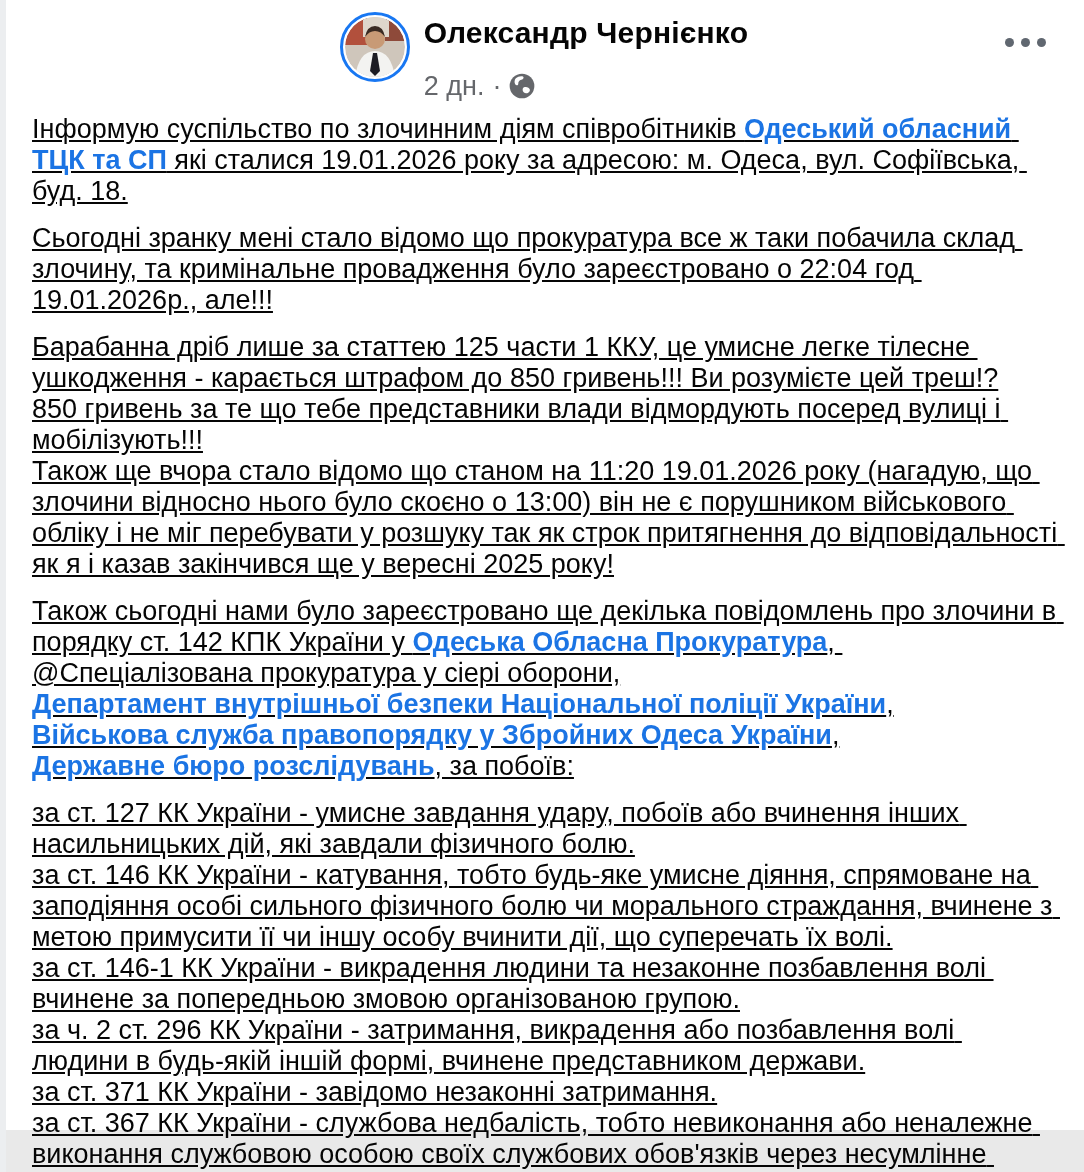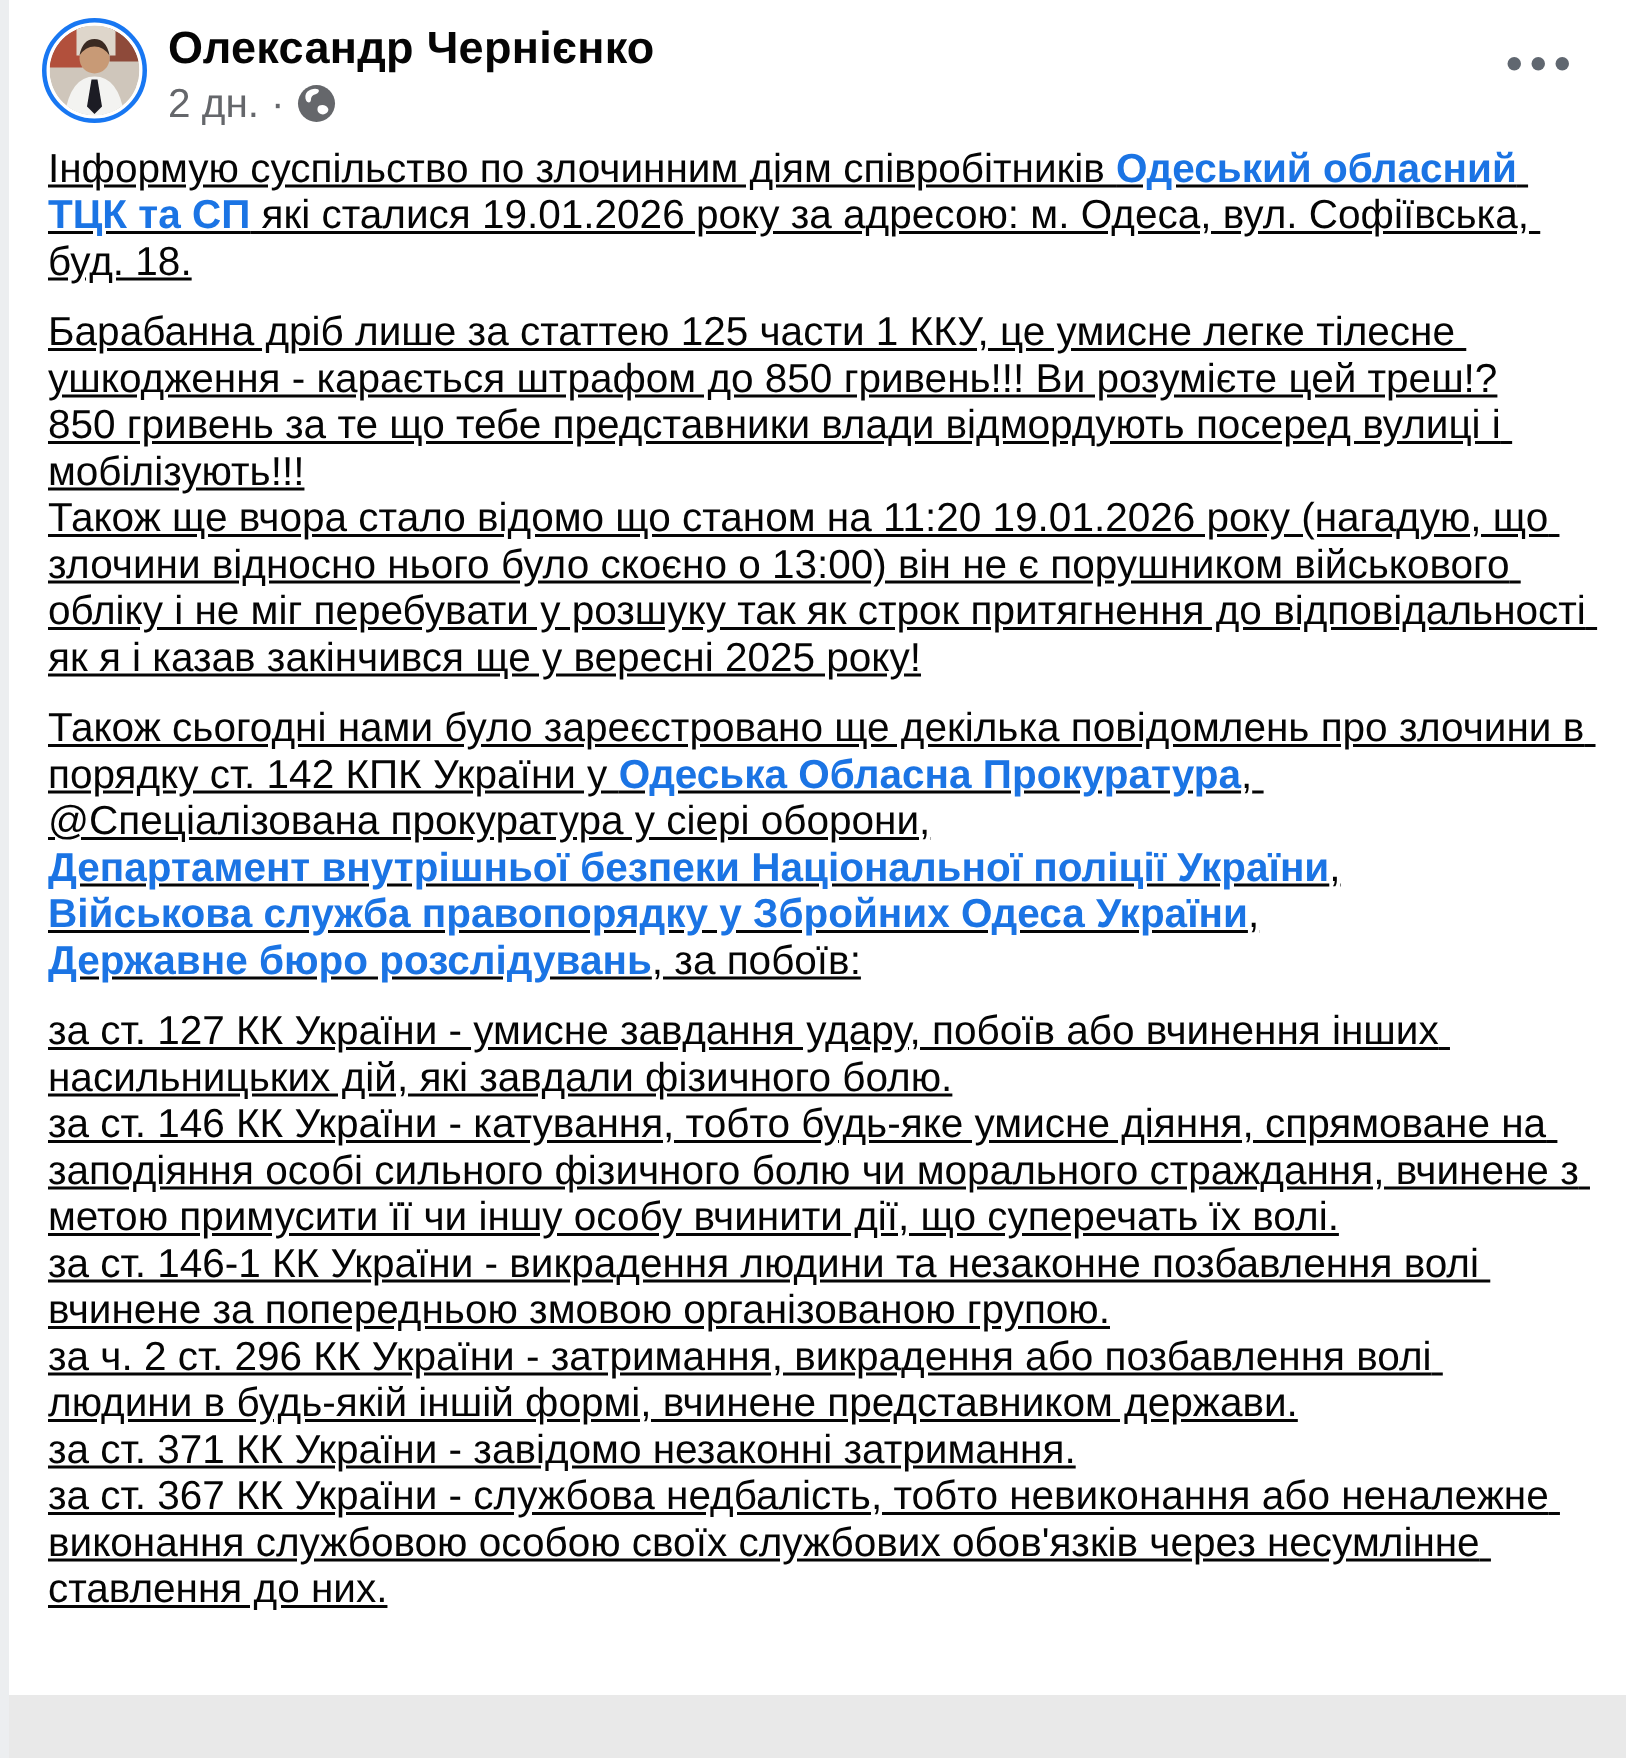--- a/index.html
+++ b/index.html
@@ -28,37 +28,38 @@
     background: #e9e9e9;
     z-index: 0;
   }
   .card-inner { position: relative; z-index: 1; }
 
   
   .post-header {
     display: flex; align-items: flex-start;
     padding: 12px 24px 2px 22px;
     position: relative;
+    justify-content: center;
   }
   .avatar-ring {
     width: 70px; height: 70px;
     border: 3px solid #1877F2;
     border-radius: 50%;
     padding: 2px;
     flex: 0 0 auto;
     background: #fff;
   }
   .avatar-ring svg { display: block; width: 60px; height: 60px; border-radius: 50%; }
   .header-text { margin-left: 14px; padding-top: 4px; }
   .author-name {
     font-size: 30px; font-weight: 700; color: #050505;
     line-height: 34px; letter-spacing: .2px;
   }
   .meta-row {
-    margin-top: 5px;
+    margin-top: 22px;
     display: flex; align-items: center;
     font-size: 27px; color: #65676B; line-height: 28px;
   }
   .meta-sep { margin: 0 8px; }
   .globe { width: 26px; height: 26px; display: inline-block; }
   .more-button {
     position: absolute; right: 32px; top: 32px;
     display: flex; gap: 7px; align-items: center;
     padding: 6px; cursor: pointer;
   }
@@ -132,20 +133,21 @@
       </div>
       <div class="more-button" title="">
         <span class="dot"></span>
         <span class="dot"></span>
         <span class="dot"></span>
       </div>
     </div>
 
     <div class="post-body">
         <div class="paragraph"><span>Інформую суспільство по злочинним діям співробітників </span><a class="post-link">Одеський обласний ТЦК та СП</a><span> які сталися 19.01.2026 року за адресою: м. Одеса, вул. Софіївська, буд. 18.</span></div>
+        <div class="paragraph"><span>Сьогодні зранку мені стало відомо що прокуратура все ж таки побачила склад злочину, та кримінальне провадження було зареєстровано о 22:04 год 19.01.2026р., але!!!</span></div>
         <div class="paragraph"><span>Барабанна дріб лише за статтею 125 части 1 ККУ, це умисне легке тілесне ушкодження - карається штрафом до 850 гривень!!! Ви розумієте цей треш!?
 850 гривень за те що тебе представники влади відмордують посеред вулиці і мобілізують!!!
 Також ще вчора стало відомо що станом на 11:20 19.01.2026 року (нагадую, що злочини відносно нього було скоєно о 13:00) він не є порушником військового обліку і не міг перебувати у розшуку так як строк притягнення до відповідальності як я і казав закінчився ще у вересні 2025 року!</span></div>
         <div class="paragraph"><span>Також сьогодні нами було зареєстровано ще декілька повідомлень про злочини в порядку ст. 142 КПК України у </span><a class="post-link">Одеська Обласна Прокуратура</a><span>, @Спеціалізована прокуратура у сіері оборони,
 </span><a class="post-link">Департамент внутрішньої безпеки Національної поліції України</a><span>,
 </span><a class="post-link">Військова служба правопорядку у Збройних Одеса України</a><span>,
 </span><a class="post-link">Державне бюро розслідувань</a><span>, за побоїв:</span></div>
         <div class="paragraph"><span>за ст. 127 КК України - умисне завдання удару, побоїв або вчинення інших насильницьких дій, які завдали фізичного болю.
 за ст. 146 КК України - катування, тобто будь-яке умисне діяння, спрямоване на заподіяння особі сильного фізичного болю чи морального страждання, вчинене з метою примусити її чи іншу особу вчинити дії, що суперечать їх волі.
 за ст. 146-1 КК України - викрадення людини та незаконне позбавлення волі вчинене за попередньою змовою організованою групою.

